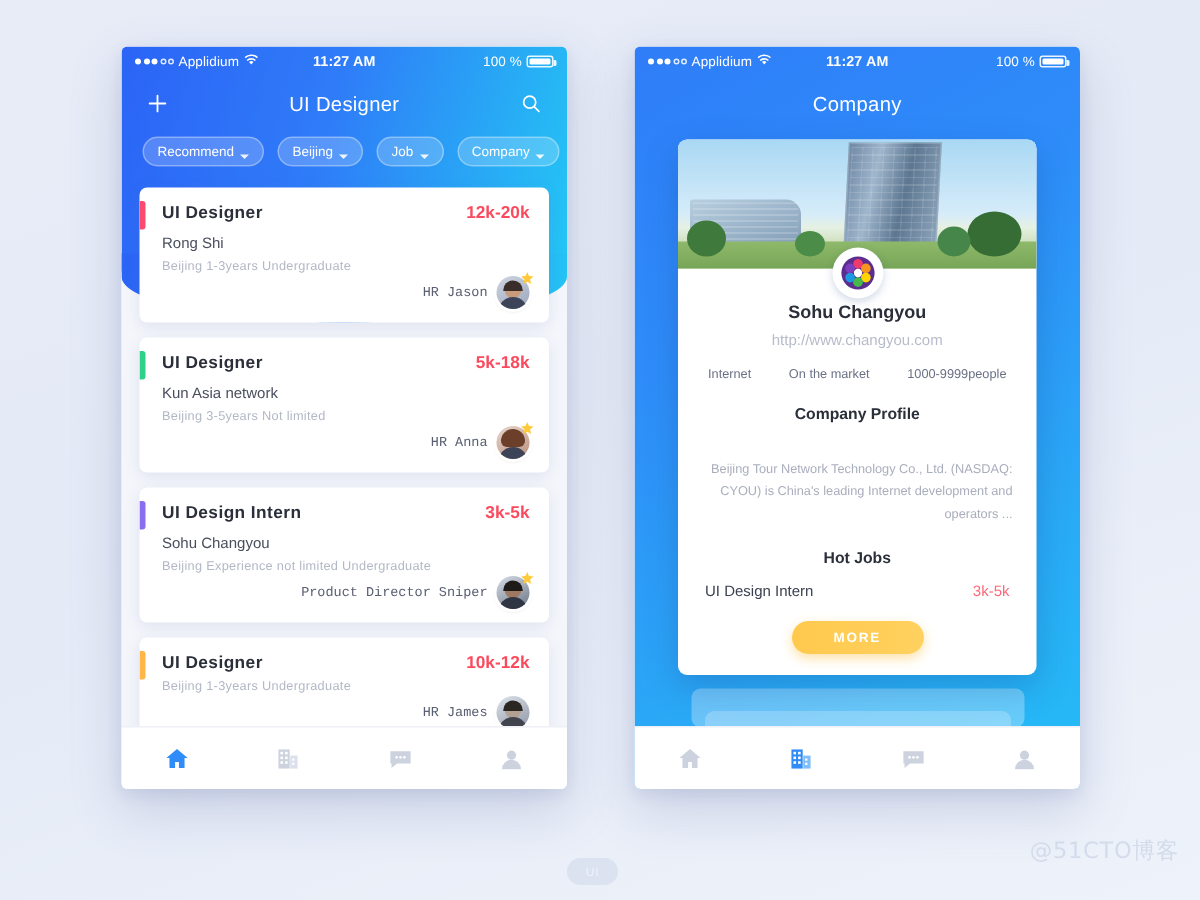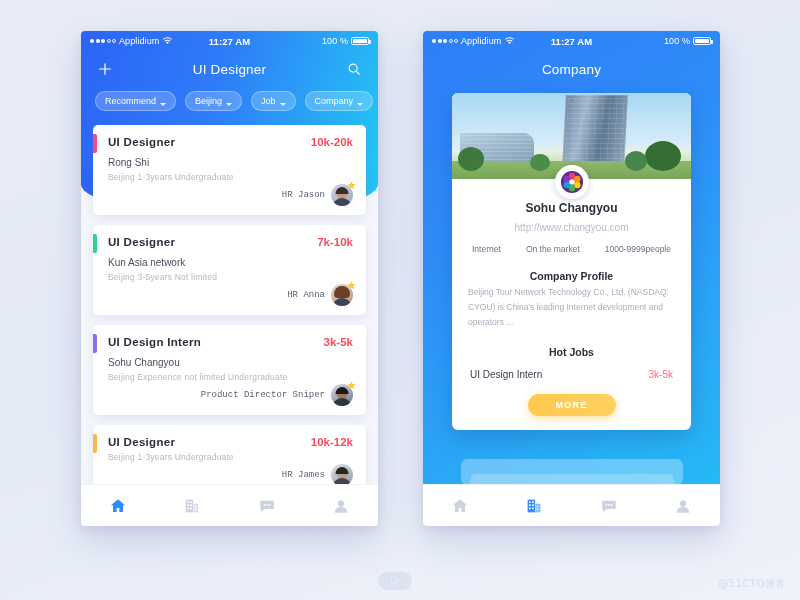--- a/index.html
+++ b/index.html
@@ -27,21 +27,21 @@
   #phone-right { left: 423px; }
 
   
   .statusbar {
     position: relative; z-index: 6;
     height: 20px;
     display: flex; align-items: center;
     padding: 0 9px;
     color: #fff; font-size: 9px; letter-spacing: .1px;
   }
-  .sb-left { display: flex; align-items: center; gap: 3px; flex: 1; }
+  .sb-left { display: flex; gap: 3px; flex: 1; }
   .sb-dots { display: flex; gap: 1.5px; align-items: center; }
   .dot { width: 4px; height: 4px; border-radius: 50%; background: #fff; }
   .dot.hollow { background: transparent; border: 1px solid rgba(255,255,255,.85); width: 4px; height: 4px; }
   .sb-carrier { font-size: 9px; }
   .wifi { width: 9px; height: 8px; position: relative; margin-left: 1px; }
   .sb-center { font-size: 9.5px; font-weight: bold; }
   .sb-right { flex: 1; display: flex; align-items: center; justify-content: flex-end; gap: 3px; font-size: 9px; }
   .battery {
     width: 18px; height: 8px; border: 1px solid rgba(255,255,255,.9);
     border-radius: 2px; position: relative; padding: 1px;
@@ -179,21 +179,21 @@
     width: 34px; height: 34px; border-radius: 50%;
     background: #fff; display: flex; align-items: center; justify-content: center;
     box-shadow: 0 2px 6px rgba(20,60,130,.2); z-index: 3;
   }
   .co-body { padding: 22px 16px 14px 16px; text-align: center; }
   .co-name { font-size: 12px; font-weight: bold; color: #2b2f3a; }
   .co-url { font-size: 10px; color: #b7bcca; margin-top: 7px; }
   .co-tags { display: flex; justify-content: space-between; margin-top: 11px; padding: 0 4px; }
   .co-tag { font-size: 8.5px; color: #6b7185; }
   .co-h { font-size: 10.5px; font-weight: bold; color: #2b2f3a; margin-top: 16px; }
-  .co-desc { font-size: 8.5px; color: #a9aebd; line-height: 1.75; margin-top: 3px; text-align: left; }
+  .co-desc { font-size: 8.5px; color: #a9aebd; line-height: 1.75; margin-top: 23px; text-align: right; }
   .hotjob { display: flex; justify-content: space-between; align-items: center; margin-top: 11px; padding: 0 2px; cursor: pointer; }
   .hotjob-title { font-size: 10px; color: #3c4152; }
   .hotjob-salary { font-size: 10px; color: #fb6a7a; }
   .more-btn {
     margin: 14px auto 0 auto; width: 88px; height: 22px;
     border-radius: 11px;
     background: linear-gradient(90deg,#ffc94d,#ffd15f);
     color: #fff; font-size: 9px; font-weight: bold; letter-spacing: 1.2px;
     display: flex; align-items: center; justify-content: center;
     box-shadow: 0 3px 8px rgba(255,190,60,.45); cursor: pointer;
@@ -205,22 +205,22 @@
   
   .tabbar {
     position: absolute; left: 0; right: 0; bottom: 0; height: 42px;
     background: #fff; display: flex; align-items: center;
     border-top: 1px solid #eef0f5; z-index: 8;
   }
   .tab { flex: 1; display: flex; align-items: center; justify-content: center; cursor: pointer; }
 
   
   .wm-right {
-    position: absolute; right: 14px; bottom: 9px;
-    font-size: 10px; color: #d4dceb; letter-spacing: .5px;
+    position: absolute; right: 14px; bottom: 23px;
+    font-size: 15px; color: #d4dceb; letter-spacing: .5px;
     font-family: "DejaVu Sans", sans-serif;
   }
   .wm-left {
     position: absolute; left: 378px; bottom: 10px;
     width: 34px; height: 18px; border-radius: 9px;
     background: rgba(205,215,233,.55);
     display: flex; align-items: center; justify-content: center;
     font-size: 8px; color: #eef2fa; letter-spacing: .5px;
   }
 </style>
@@ -294,41 +294,41 @@
           <span class="chev"></span>
         </div>
       </div>
 
       <div class="cards">
 
         <div class="job-card">
           <span class="accent" style="background:#fb4a6e"></span>
           <div class="job-row1">
             <span class="job-title">UI  Designer</span>
-            <span class="job-salary">10k-20k</span>
+            <span class="job-salary">12k-20k</span>
           </div>
           <div class="job-company">Rong Shi</div>
           <div class="job-meta">Beijing  1-3years  Undergraduate</div>
           <div class="job-row2">
             <span class="job-hr">HR  Jason</span>
             <span class="avatar">
               <span class="face"></span>
                 <span class="hair"></span>
               <svg class="star" viewBox="0 0 10 10">
                   <path d="M5 0.4 6.3 3.4 9.6 3.7 7.1 5.9 7.9 9.2 5 7.5 2.1 9.2 2.9 5.9 0.4 3.7 3.7 3.4Z" fill="#ffc93c"></path>
                 </svg>
             </span>
           </div>
         </div>
 
         <div class="job-card">
           <span class="accent" style="background:#2ed08a"></span>
           <div class="job-row1">
             <span class="job-title">UI  Designer</span>
-            <span class="job-salary">7k-10k</span>
+            <span class="job-salary">5k-18k</span>
           </div>
           <div class="job-company">Kun Asia network</div>
           <div class="job-meta">Beijing  3-5years  Not limited</div>
           <div class="job-row2">
             <span class="job-hr">HR  Anna</span>
             <span class="avatar" style="background:linear-gradient(150deg,#e8d6cc,#b98f7d)">
               <span class="face"></span>
                 <span class="hair" style="width:16px;height:12px;background:#6b3f2a;border-radius:8px 8px 4px 4px;top:8%"></span>
               <svg class="star" viewBox="0 0 10 10">
                   <path d="M5 0.4 6.3 3.4 9.6 3.7 7.1 5.9 7.9 9.2 5 7.5 2.1 9.2 2.9 5.9 0.4 3.7 3.7 3.4Z" fill="#ffc93c"></path>

